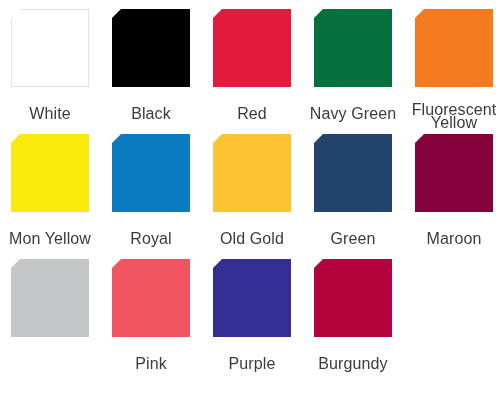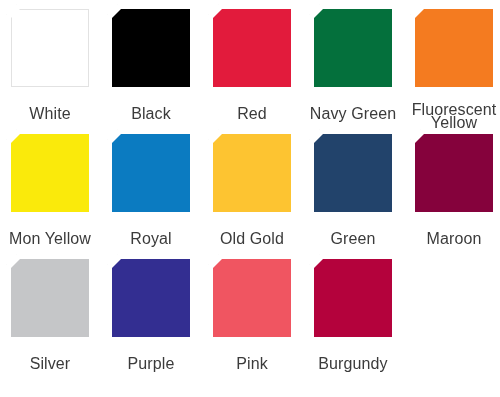--- a/index.html
+++ b/index.html
@@ -128,33 +128,32 @@
     <div class="swatch-cell">
       <div class="swatch-card">
         <div class="swatch-fill" style="background: rgb(133, 2, 60);"></div>
       </div>
       <div class="swatch-label">Maroon</div>
     </div>
     <div class="swatch-cell">
       <div class="swatch-card">
         <div class="swatch-fill" style="background: rgb(197, 198, 200);"></div>
       </div>
-      <div class="swatch-label">Silver</div>
+    </div>
+    <div class="swatch-cell">
+      <div class="swatch-card">
+        <div class="swatch-fill" style="background: rgb(240, 85, 97);"></div>
+      </div>
+      <div class="swatch-label">Pink</div>
     </div>
     <div class="swatch-cell">
       <div class="swatch-card">
         <div class="swatch-fill" style="background: rgb(51, 46, 145);"></div>
       </div>
       <div class="swatch-label">Purple</div>
-    </div>
-    <div class="swatch-cell">
-      <div class="swatch-card">
-        <div class="swatch-fill" style="background: rgb(240, 85, 97);"></div>
-      </div>
-      <div class="swatch-label">Pink</div>
     </div>
     <div class="swatch-cell">
       <div class="swatch-card">
         <div class="swatch-fill" style="background: rgb(180, 2, 60);"></div>
       </div>
       <div class="swatch-label">Burgundy</div>
     </div>
     <div class="swatch-cell empty"></div>
   </div>
 

